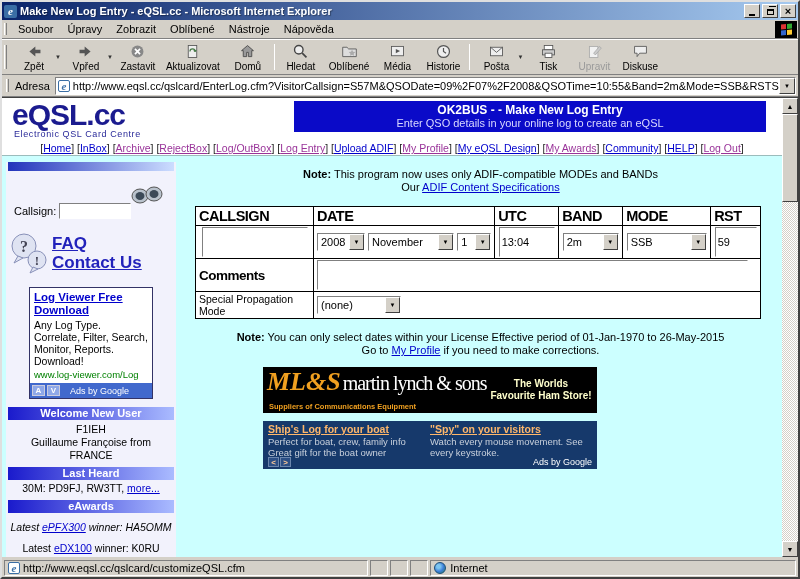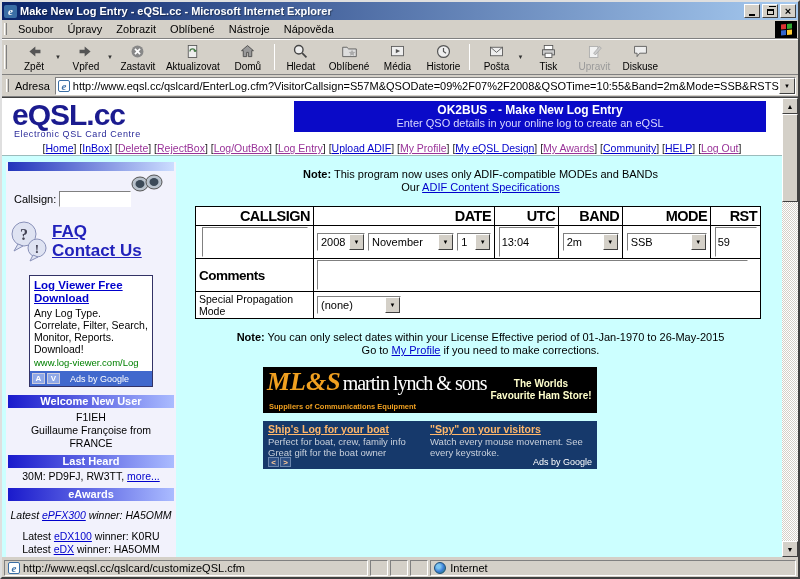--- a/index.html
+++ b/index.html
@@ -68,21 +68,21 @@
   .navrow .br { color:#222; }
   .navlink { color:var(--link_blue); text-decoration:underline; cursor:pointer; }
   .navlink.visited { color:var(--link_visited); }
 
   .body { flex:1; display:flex; overflow:hidden; }
 
   
   .sidebar { width:177px; flex:0 0 177px; padding:6px 3px 0 4px; overflow:hidden; }
   .side-panel { background:var(--sidebar_bg); height:100%; padding:0 2px; overflow:hidden; }
   .grad-bar { height:9px; background:linear-gradient(90deg,#2233bb,#ccddff); }
-  .search-block { position:relative; height:42px; }
+  .search-block { position:relative; height:42px;margin-top:12px; }
   .binocs { position:absolute; right:10px; top:2px; }
   .callsign-row { position:absolute; left:6px; top:20px; display:flex; align-items:center; }
   .callsign-row label { font-size:11px; margin-right:3px; }
   .callsign-row input { width:72px; height:16px; border:1px solid; border-color:#808080 #fff #fff #808080; font-size:11px; }
   .faq-block { display:flex; align-items:center; height:48px; margin-top:4px; }
   .faq-links { margin-left:4px; }
   .faq-links a { display:block; font-size:17px; font-weight:bold; color:#2222bb; text-decoration:underline;
                  line-height:19px; cursor:pointer; }
   .adbox { width:124px; margin:10px auto 0; background:#fff; border:1px solid #333366; padding:3px 4px 0; text-align:left; }
   .adbox .adtitle { font-size:11.5px; font-weight:bold; color:#0000cc; text-decoration:underline; line-height:13px; cursor:pointer; }
@@ -99,21 +99,21 @@
   .gap8 { height:8px; }
 
   
   .main { flex:1; overflow:hidden; padding-top:12px; text-align:center; }
   .note { font-size:11px; line-height:13px; }
   .note b { font-weight:bold; }
   .note a { color:var(--link_blue); text-decoration:underline; cursor:pointer; }
 
   table.logform { border-collapse:collapse; background:#fff; margin:12px 0 0 16px; }
   table.logform td { border:1px solid #000; padding:1px 3px; }
-  .hdr { font-weight:bold; font-size:14.5px; letter-spacing:-0.5px; text-align:right;margin-left:13px; }
+  .hdr { font-weight:bold; font-size:14.5px; letter-spacing:-0.5px; text-align:left;margin-left:13px; }
   .cell-input input { border:1px solid; border-color:#808080 #fff #fff #808080; height:30px; font-size:11px;
                       font-family:"Liberation Sans",sans-serif; padding:10px 2px; }
   .sel { display:inline-flex; align-items:center; border:1px solid; border-color:#808080 #fff #fff #808080;
          background:#fff; height:18px; vertical-align:middle; }
   .sel .txt { padding:0 3px; font-size:11px; flex:1; text-align:left; white-space:nowrap; }
   .sel .btn { width:15px; height:16px; background:var(--chrome); border:1px solid; border-color:#fff #404040 #404040 #fff;
               display:flex; align-items:center; justify-content:center; }
   .sel .btn::before { content:"▼"; font-size:6px; }
   .comments-lbl { font-weight:bold; font-size:13.5px; letter-spacing:-0.5px; text-align:left; }
   .prop-lbl { font-size:10.5px; text-align:left; }
@@ -311,21 +311,21 @@
       <div class="site-header">
         <div class="logo-title">eQSL.cc</div>
         <div class="logo-sub">Electronic QSL Card Centre</div>
         <div class="banner">
           <div class="banner-title">OK2BUS - - Make New Log Entry</div>
           <div class="banner-sub">Enter QSO details in your online log to create an eQSL</div>
         </div>
         <div class="navrow">
           <span class="br">[</span><a class="navlink">Home</a><span class="br">]</span>
           <span class="br">[</span><a class="navlink">InBox</a><span class="br">]</span>
-          <span class="br">[</span><a class="navlink visited">Delete</a><span class="br">]</span>
+          <span class="br">[</span><a class="navlink visited">Archive</a><span class="br">]</span>
           <span class="br">[</span><a class="navlink visited">RejectBox</a><span class="br">]</span>
           <span class="br">[</span><a class="navlink visited">Log/OutBox</a><span class="br">]</span>
           <span class="br">[</span><a class="navlink visited">Log Entry</a><span class="br">]</span>
           <span class="br">[</span><a class="navlink">Upload ADIF</a><span class="br">]</span>
           <span class="br">[</span><a class="navlink visited">My Profile</a><span class="br">]</span>
           <span class="br">[</span><a class="navlink">My eQSL Design</a><span class="br">]</span>
           <span class="br">[</span><a class="navlink visited">My Awards</a><span class="br">]</span>
           <span class="br">[</span><a class="navlink">Community</a><span class="br">]</span>
           <span class="br">[</span><a class="navlink">HELP</a><span class="br">]</span>
           <span class="br">[</span><a class="navlink visited">Log Out</a><span class="br">]</span>

